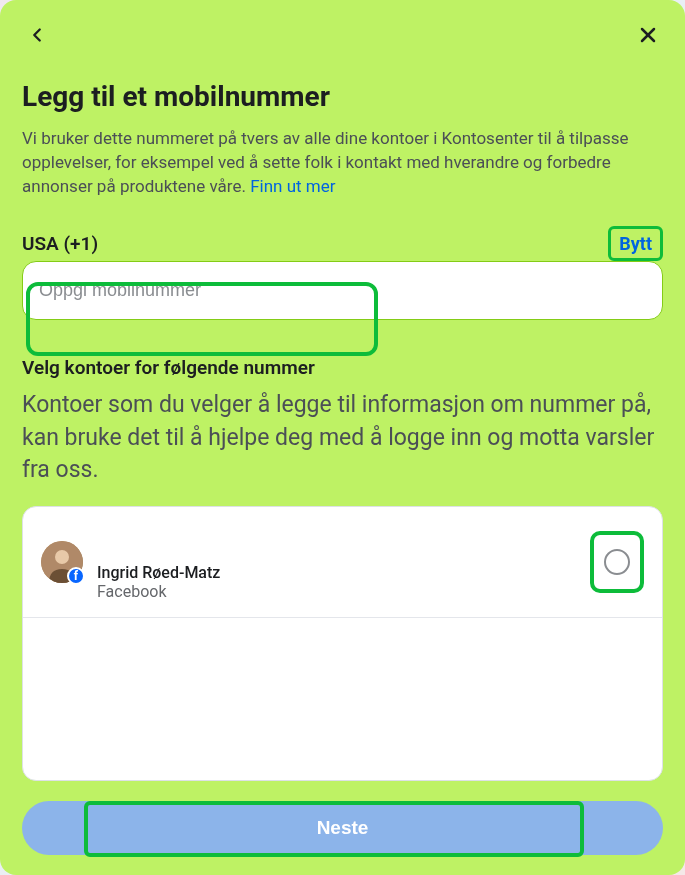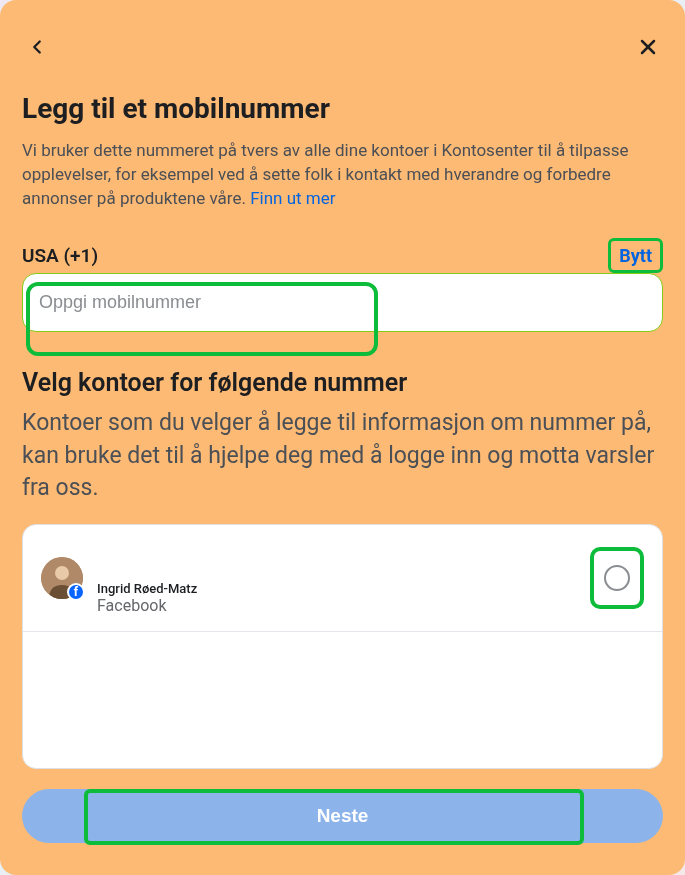--- a/index.html
+++ b/index.html
@@ -9,27 +9,27 @@
     }
     body {
       font-family: -apple-system, BlinkMacSystemFont, "Segoe UI", Roboto, Helvetica, Arial, sans-serif;
       background: linear-gradient(135deg, #f0e8f0 0%, #e8f0f5 50%, #f5e8e8 100%);
       width: 685px;
       height: 875px;
       overflow: hidden;
       position: relative;
     }
     .dialog {
-      background: #fdba74;
+      background: #bef264;
       border-radius: 16px;
       width: 100%;
       height: 100%;
       display: flex;
       flex-direction: column;
-      padding: 32px 22px;
+      padding: 20px 22px;
       position: relative;
     }
     .header-bar {
       display: flex;
       justify-content: space-between;
       align-items: center;
       margin-bottom: 30px;
     }
     .back-btn, .close-btn {
       width: 30px;
@@ -95,21 +95,21 @@
       position: absolute;
       border: 4px solid #0dbc3a;
       border-radius: 12px;
       pointer-events: none;
       left: 26px;
       top: 282px;
       width: 352px;
       height: 74px;
     }
     .section-title {
-      font-size: 25px;
+      font-size: 19px;
       font-weight: 600;
       color: #1c1e21;
       margin-bottom: 10px;
     }
     .section-desc {
       font-size: 23px;
       line-height: 1.4;
       color: #4b4f56;
       margin-bottom: 20px;
     }
@@ -161,21 +161,21 @@
       align-items: center;
       justify-content: center;
       color: white;
       font-weight: bold;
       font-size: 12px;
     }
     .account-info {
       flex: 1;
     }
     .account-name {
-      font-size: 13px;
+      font-size: 16px;
       color: #1c1e21;
       font-weight: 500;
       margin-top: 40px;
     }
     .account-platform {
       font-size: 16px;
       color: #65676b;
     }
     .radio-wrap {
       border: 4px solid #0dbc3a;

